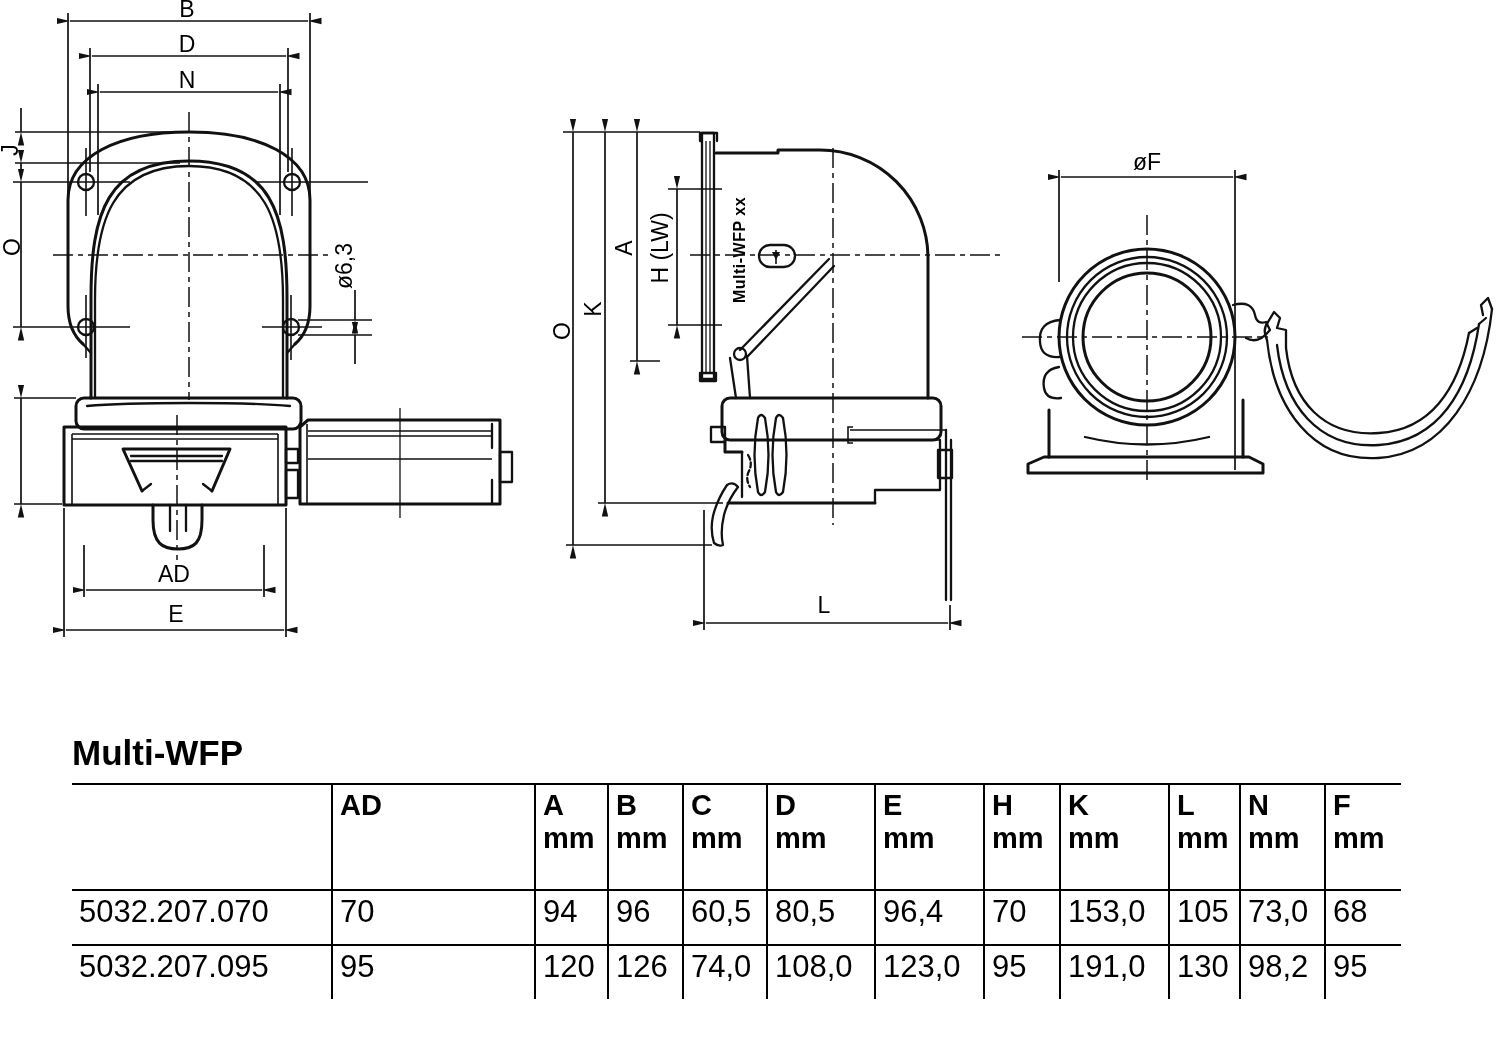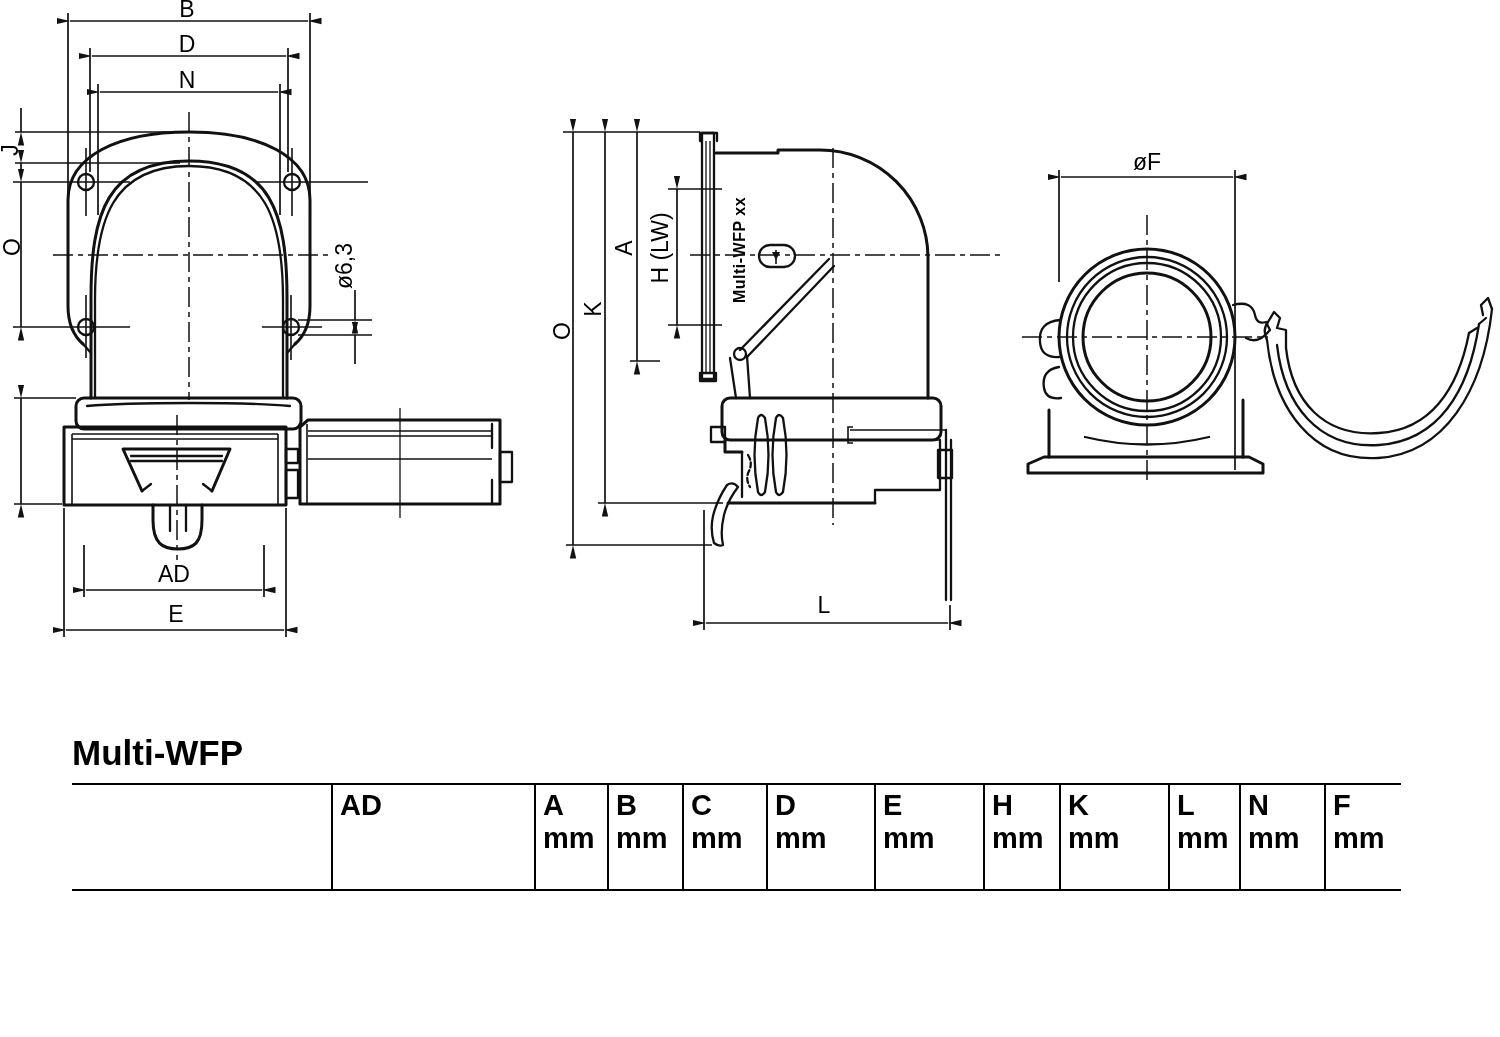--- a/index.html
+++ b/index.html
@@ -280,16 +280,44 @@
             <div>N</div>
             <div>mm</div>
           </th>
       <th>
             <div>F</div>
             <div>mm</div>
           </th>
     </tr>
   </thead>
   <tbody>
+    <tr class="r1">
+      <td>5032.207.070</td>
+      <td>70</td>
+      <td>94</td>
+      <td>96</td>
+      <td>60,5</td>
+      <td>80,5</td>
+      <td>96,4</td>
+      <td>70</td>
+      <td>153,0</td>
+      <td>105</td>
+      <td>73,0</td>
+      <td>68</td>
+    </tr>
+    <tr>
+      <td>5032.207.095</td>
+      <td>95</td>
+      <td>120</td>
+      <td>126</td>
+      <td>74,0</td>
+      <td>108,0</td>
+      <td>123,0</td>
+      <td>95</td>
+      <td>191,0</td>
+      <td>130</td>
+      <td>98,2</td>
+      <td>95</td>
+    </tr>
   </tbody>
 </table>
 
 </div>
 
 </body></html>

